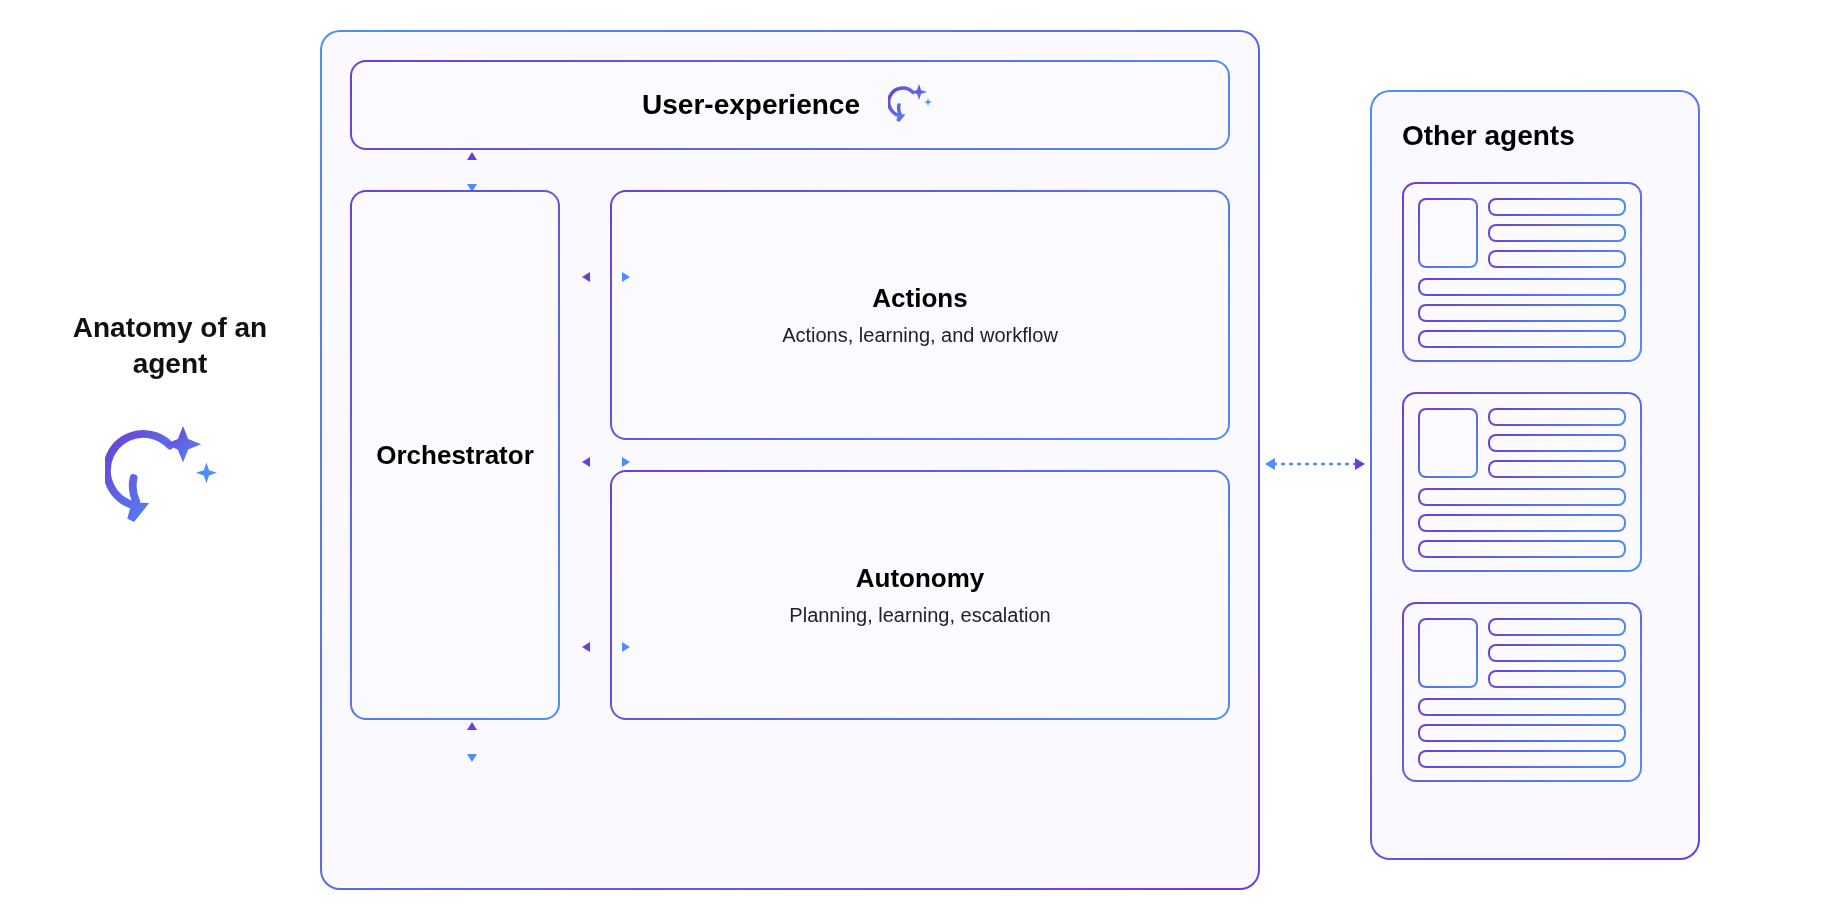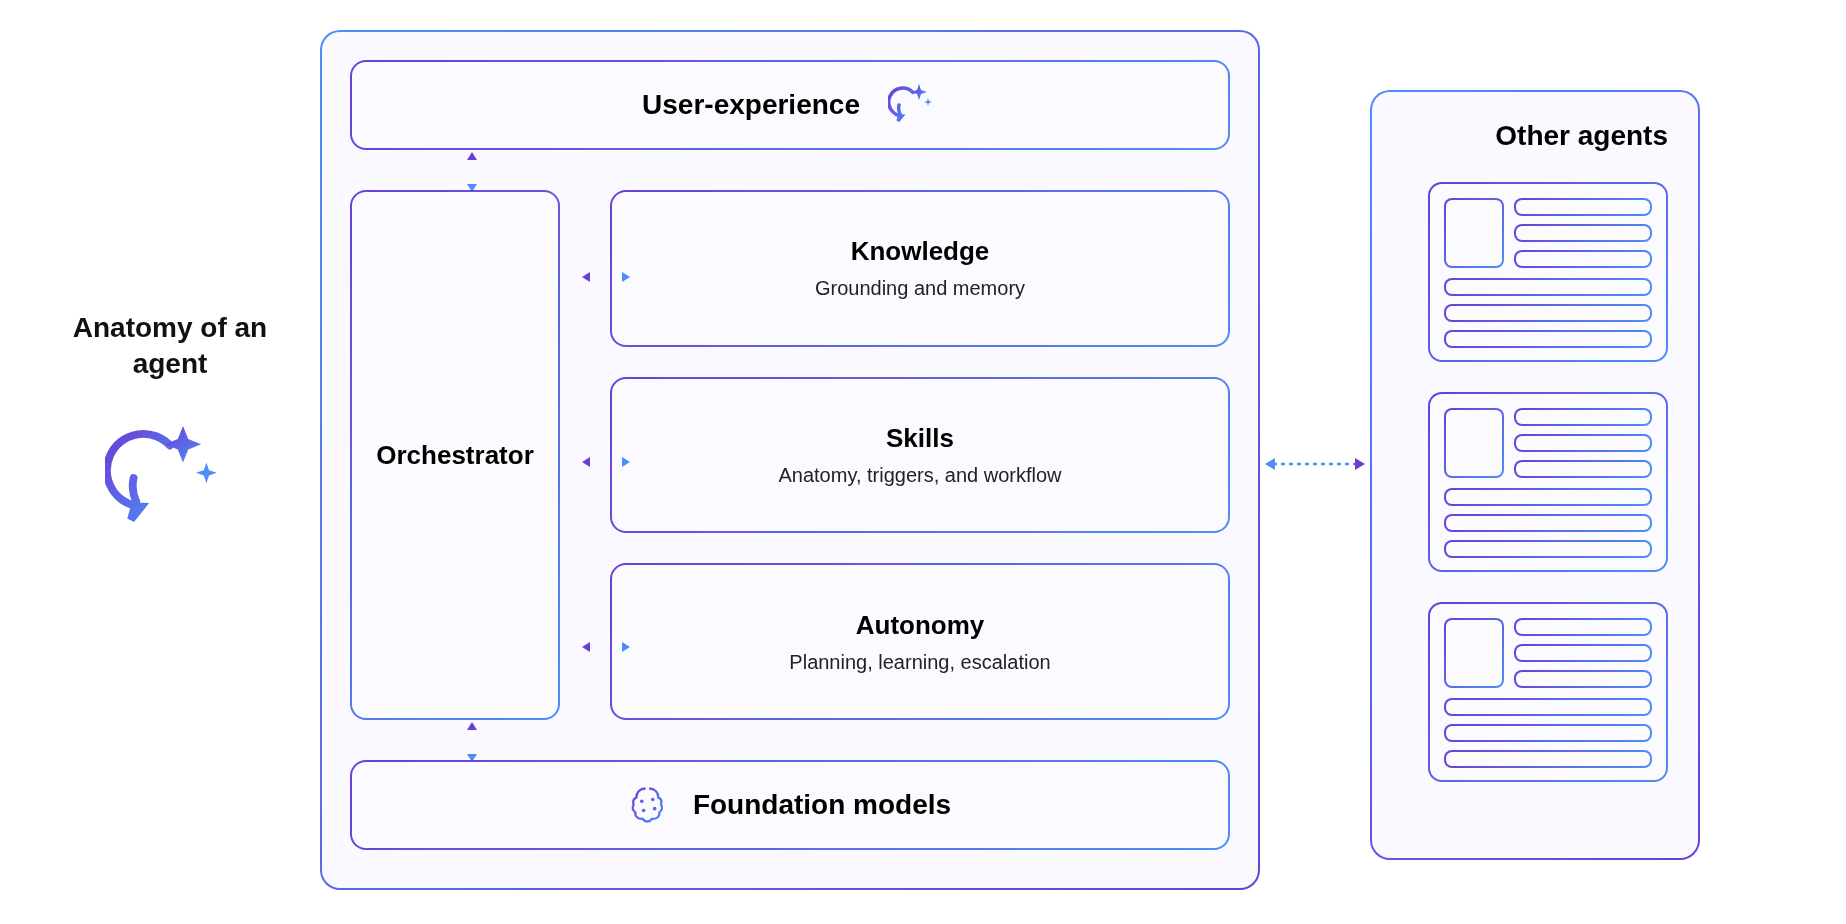--- a/index.html
+++ b/index.html
@@ -114,21 +114,21 @@
       font-weight: 600;
     }
     .other-agents {
       left: 1370px;
       top: 90px;
       width: 330px;
       height: 770px;
       padding: 28px 30px;
       display: flex;
       flex-direction: column;
-      align-items: flex-end;
+      align-items: flex-start;
     }
     .other-agents h3 {
       font-size: 28px;
       font-weight: 600;
       margin-bottom: 30px;
     }
     .agent-thumb {
       width: 240px;
       height: 180px;
       margin-bottom: 30px;
@@ -214,26 +214,22 @@
     <polygon points="10,40 5,32 15,32" fill="#4f8ef7"></polygon>
   </svg>
 
   <div class="middle-row">
     <div class="card orch-card">
       <h3>Orchestrator</h3>
     </div>
 
     <div class="right-col">
       <div class="card module-card">
-        <h3>Knowledge</h3>
-        <p>Grounding and memory</p>
-      </div>
-      <div class="card module-card">
-        <h3>Skills</h3>
-        <p>Anatomy, triggers, and workflow</p>
+        <h3>Actions</h3>
+        <p>Actions, learning, and workflow</p>
       </div>
       <div class="card module-card">
         <h3>Autonomy</h3>
         <p>Planning, learning, escalation</p>
       </div>
     </div>
   </div>
 
   <svg style="position:absolute; left:260px; top:235px;" width="48" height="20" viewBox="0 0 48 20">
     <line x1="6" y1="10" x2="42" y2="10" stroke="url(#g1)" stroke-width="2"></line>
@@ -250,31 +246,20 @@
     <polygon points="0,10 8,5 8,15" fill="#6b3fd6"></polygon>
     <polygon points="48,10 40,5 40,15" fill="#4f8ef7"></polygon>
   </svg>
 
   <svg style="position:absolute; left:140px; top:690px;" width="20" height="40" viewBox="0 0 20 40">
     <line x1="10" y1="5" x2="10" y2="35" stroke="url(#g1)" stroke-width="2"></line>
     <polygon points="10,0 5,8 15,8" fill="#6b3fd6"></polygon>
     <polygon points="10,40 5,32 15,32" fill="#4f8ef7"></polygon>
   </svg>
 
-  <div class="card foundation-card">
-    <svg width="44" height="44" viewBox="0 0 48 48">
-      <path d="M18 6 C12 6 8 10 8 16 C5 17 4 20 5 24 C3 26 4 30 7 32 C6 36 10 40 15 39 C17 43 23 43 25 39 C30 40 34 36 33 32 C36 30 37 26 35 24 C36 20 35 17 32 16 C32 10 28 6 22 6" fill="none" stroke="url(#g1)" stroke-width="2.5" stroke-linejoin="round"></path>
-      <line x1="20" y1="8" x2="20" y2="38" stroke="url(#g1)" stroke-width="2"></line>
-      <circle cx="14" cy="20" r="2" fill="url(#g1)"></circle>
-      <circle cx="26" cy="18" r="2" fill="url(#g1)"></circle>
-      <circle cx="16" cy="30" r="2" fill="url(#g1)"></circle>
-      <circle cx="28" cy="28" r="2" fill="url(#g1)"></circle>
-    </svg>
-    <h3>Foundation models</h3>
-  </div>
 </div>
 
 <svg class="dotted-arrow" width="100" height="24" viewBox="0 0 100 24">
   <line x1="8" y1="12" x2="92" y2="12" stroke="#4f8ef7" stroke-width="2.5" stroke-dasharray="4,4"></line>
   <polygon points="0,12 10,6 10,18" fill="#4f8ef7"></polygon>
   <polygon points="100,12 90,6 90,18" fill="#6b3fd6"></polygon>
 </svg>
 
 <div class="outer-card other-agents">
   <h3>Other agents</h3>

